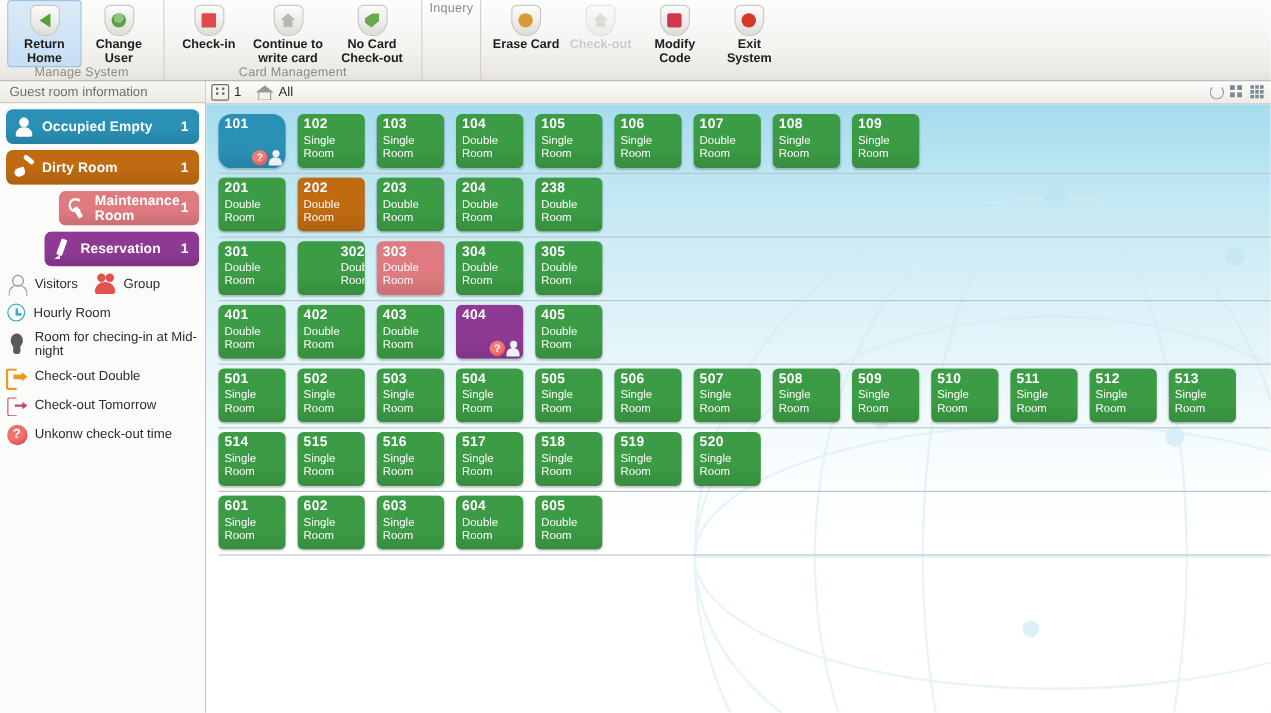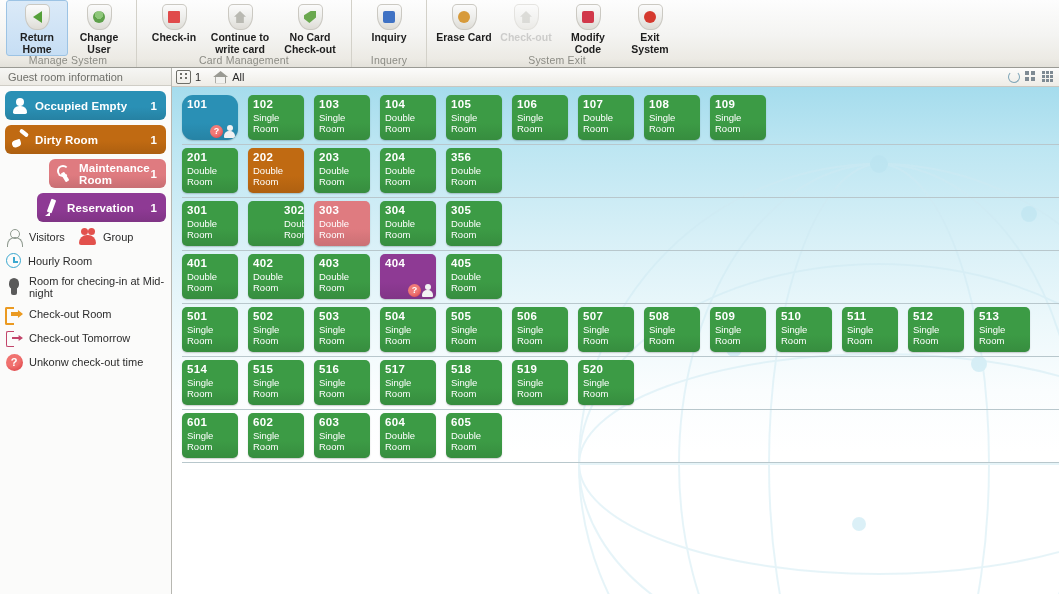--- a/index.html
+++ b/index.html
@@ -239,28 +239,20 @@
             <div class="shield">
               <div class="glyph g-tag"></div>
             </div>
             <div class="rib-label">No Card
 Check-out</div>
           </div>
         </div>
         <div class="rib-caption">Card Management</div>
       </div>
       <div class="rib-group">
-        <div class="rib-items">
-          <div class="rib-btn">
-            <div class="shield">
-              <div class="glyph g-inq"></div>
-            </div>
-            <div class="rib-label">Inquiry</div>
-          </div>
-        </div>
         <div class="rib-caption">Inquery</div>
       </div>
       <div class="rib-group">
         <div class="rib-items">
           <div class="rib-btn">
             <div class="shield">
               <div class="glyph g-power"></div>
             </div>
             <div class="rib-label">Erase Card</div>
           </div>
@@ -278,21 +270,20 @@
 Code</div>
           </div>
           <div class="rib-btn">
             <div class="shield">
               <div class="glyph g-exit"></div>
             </div>
             <div class="rib-label">Exit
 System</div>
           </div>
         </div>
-        <div class="rib-caption">System Exit</div>
       </div>
     </div>
 </div>
 
 <div class="sidebar">
   <div class="sb-header">Guest room information</div>
   <div class="sb-body">
     <div id="status-list">
         <div class="status-bar" style="background: linear-gradient(rgb(42, 144, 181) 0%, rgb(42, 144, 181) 55%, rgba(0, 0, 0, 0.1) 100%), rgb(42, 144, 181);">
           <div class="status-ic ic-people"></div>
@@ -334,21 +325,21 @@
         </div>
         <div class="legend-row">
           <div class="legend-item solo">
             <div class="lg-ic lg-bulb"></div>
             <div class="legend-txt">Room for checing-in at Mid-night</div>
           </div>
         </div>
         <div class="legend-row">
           <div class="legend-item solo">
             <div class="lg-ic lg-out-today"></div>
-            <div class="legend-txt">Check-out Room</div>
+            <div class="legend-txt">Check-out Double</div>
           </div>
         </div>
         <div class="legend-row">
           <div class="legend-item solo">
             <div class="lg-ic lg-out-tom"></div>
             <div class="legend-txt">Check-out Tomorrow</div>
           </div>
         </div>
         <div class="legend-row">
           <div class="legend-item solo">
@@ -454,21 +445,21 @@
           </div>
           <div class="room" style="background: linear-gradient(rgb(60, 155, 69) 0%, rgb(60, 155, 69) 62%, rgba(0, 0, 0, 0.09) 100%) rgb(60, 155, 69);">
             <div class="r-no">203</div>
             <div class="r-type">Double Room</div>
           </div>
           <div class="room" style="background: linear-gradient(rgb(60, 155, 69) 0%, rgb(60, 155, 69) 62%, rgba(0, 0, 0, 0.09) 100%) rgb(60, 155, 69);">
             <div class="r-no">204</div>
             <div class="r-type">Double Room</div>
           </div>
           <div class="room" style="background: linear-gradient(rgb(60, 155, 69) 0%, rgb(60, 155, 69) 62%, rgba(0, 0, 0, 0.09) 100%) rgb(60, 155, 69);">
-            <div class="r-no">356</div>
+            <div class="r-no">238</div>
             <div class="r-type">Double Room</div>
           </div>
         </div>
         <div class="room-row">
           <div class="room" style="background: linear-gradient(rgb(60, 155, 69) 0%, rgb(60, 155, 69) 62%, rgba(0, 0, 0, 0.09) 100%) rgb(60, 155, 69);">
             <div class="r-no">301</div>
             <div class="r-type">Double Room</div>
           </div>
           <div class="room" style="background: linear-gradient(rgb(60, 155, 69) 0%, rgb(60, 155, 69) 62%, rgba(0, 0, 0, 0.09) 100%) rgb(60, 155, 69); padding-left: 36px;">
             <div class="r-no">302</div>

